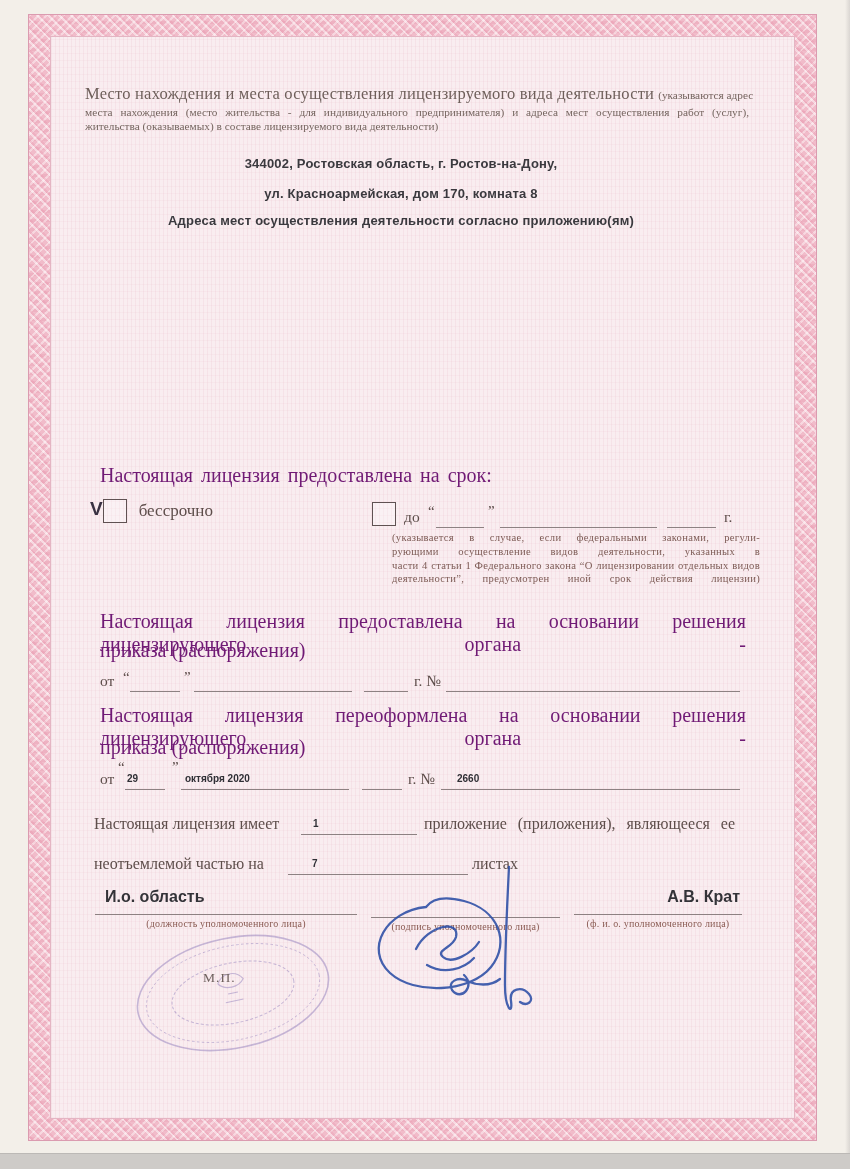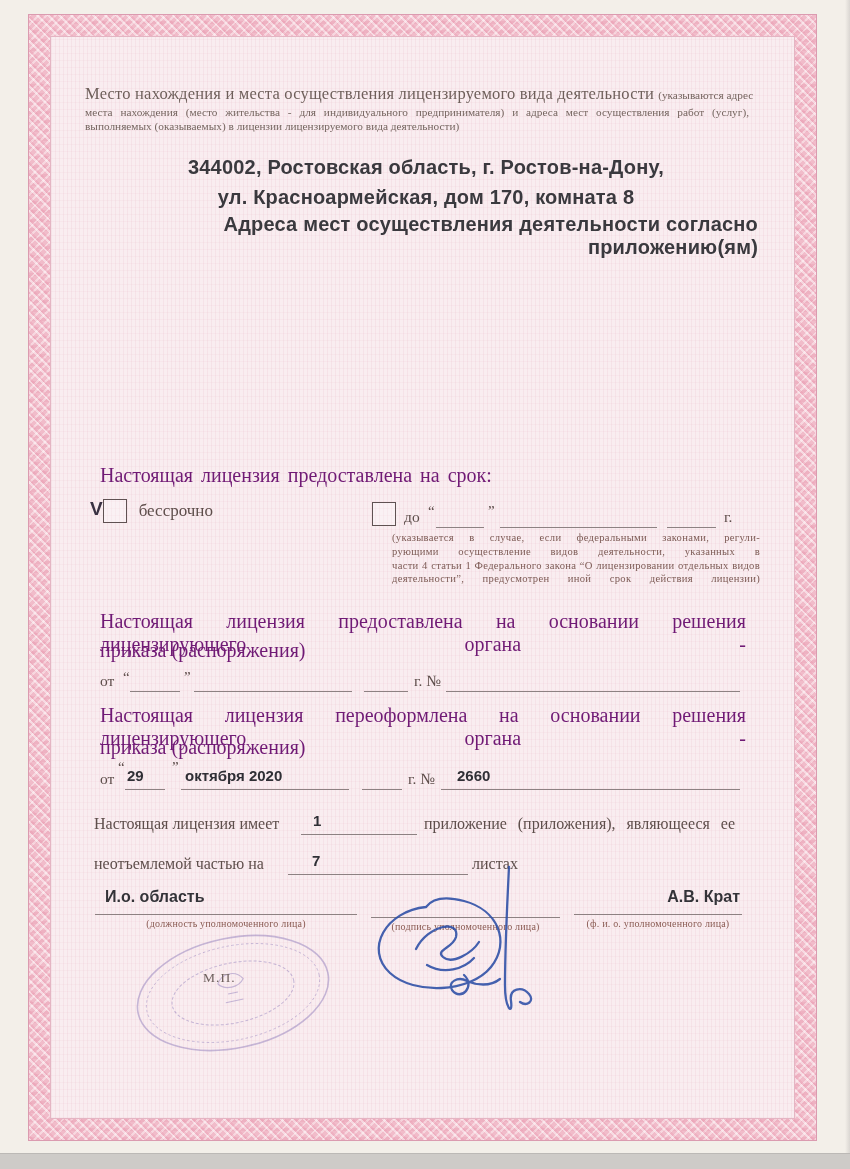--- a/index.html
+++ b/index.html
@@ -33,40 +33,40 @@
   .content { position:absolute; inset:0;border-radius:23px; }
   .abs { position:absolute; }
 
   .clause { left:85px; top:84px; width:664px; color:#75655f; }
   .clause .l1 { white-space:nowrap; text-align:justify; text-align-last:justify; }
   .clause .big { font-size:16.5px; color:#6e5f5a; letter-spacing:.2px; }
   .small { font-size:11.3px; }
   .clause .l2 { margin-top:2px; text-align:justify; text-align-last:justify; }
   .clause .l3 { margin-top:2px; }
 
-  .addr { left:94px; width:664px; text-align:center;
+  .addr { left:69px; width:664px; text-align:center;
     font-family:"Liberation Sans",sans-serif; font-weight:700;
-    font-size:20px; color:#3a393e; letter-spacing:.2px; }
+    font-size:13px; color:#3a393e; letter-spacing:.2px; }
 
   .serif16 { font-size:20px; color:#701a75; }
   .term-heading { left:100px; top:464px; word-spacing:3px; }
 
   .cbrow { top:498px; height:32px; }
   .cb { display:inline-block; width:22px; height:22px;
     border:1.6px solid #5f5152; vertical-align:middle; background:rgba(255,255,255,.25); }
   .vmark { font-family:"Liberation Sans",sans-serif; font-weight:700;
     font-size:19px; color:#393142; }
   .cblabel { font-size:17px; color:#5e4e4b; margin-left:12px; vertical-align:middle; }
 
   .blank { display:inline-block; position:absolute; bottom:2px;
     border-bottom:1.2px solid #8d8182; height:22px; }
   .rowlabel { position:absolute; bottom:4px; font-size:15.5px; color:#5e4e4b; }
   .q { position:absolute; bottom:8px; font-size:15px; color:#5e4e4b; }
   .fill { position:absolute; bottom:5px; font-family:"Liberation Sans",sans-serif;
-    font-weight:700; font-size:15px; color:#2f2f35; white-space:nowrap; }
+    font-weight:700; font-size:10px; color:#2f2f35; white-space:nowrap; }
 
   .note { left:392px; top:531px; width:368px; font-size:10.6px;
     line-height:13.8px; color:#7d5b55; letter-spacing:.3px; }
   .note div { text-align:justify; text-align-last:justify; }
 
   .para { left:100px; width:646px; text-align:justify; text-align-last:justify; }
   .para2 { left:100px; }
 
   .annex-text { position:absolute; bottom:3px; font-size:16px; color:#5e4e4b; }
 
@@ -86,26 +86,26 @@
 
   <div class="frame">
     <div class="inner-page"></div>
   </div>
 
   <div class="content">
 
     <div class="abs clause">
       <div class="l1"><span class="big">Место нахождения и места осуществления лицензируемого вида деятельности</span> <span class="small">(указываются адрес</span></div>
       <div class="l2 small">места нахождения (место жительства - для индивидуального предпринимателя) и адреса мест осуществления работ (услуг),</div>
-      <div class="l3 small">выполняемых (оказываемых) в лицензии лицензируемого вида деятельности)</div>
+      <div class="l3 small">жительства (оказываемых) в составе лицензируемого вида деятельности)</div>
     </div>
 
     <div class="abs addr" style="top:156px;">344002, Ростовская область, г. Ростов-на-Дону,</div>
     <div class="abs addr" style="top:186px;">ул. Красноармейская, дом 170, комната 8</div>
-    <div class="abs addr" style="top:213px;text-align:right;">Адреса мест осуществления деятельности согласно приложению(ям)</div>
+    <div class="abs addr" style="top:213px;">Адреса мест осуществления деятельности согласно приложению(ям)</div>
 
     <div class="abs serif16 term-heading">Настоящая лицензия предоставлена на срок:</div>
 
     <div class="abs cbrow" style="left:90px; width:280px;">
       <span class="vmark">V</span><span class="cb"></span><span class="cblabel">бессрочно</span>
     </div>
 
     <div class="abs" style="left:372px; top:498px; width:375px; height:34px;">
       <span class="cb" style="position:absolute; left:0; top:4px;"></span>
       <span class="rowlabel" style="left:32px; bottom:6px;">до</span>

